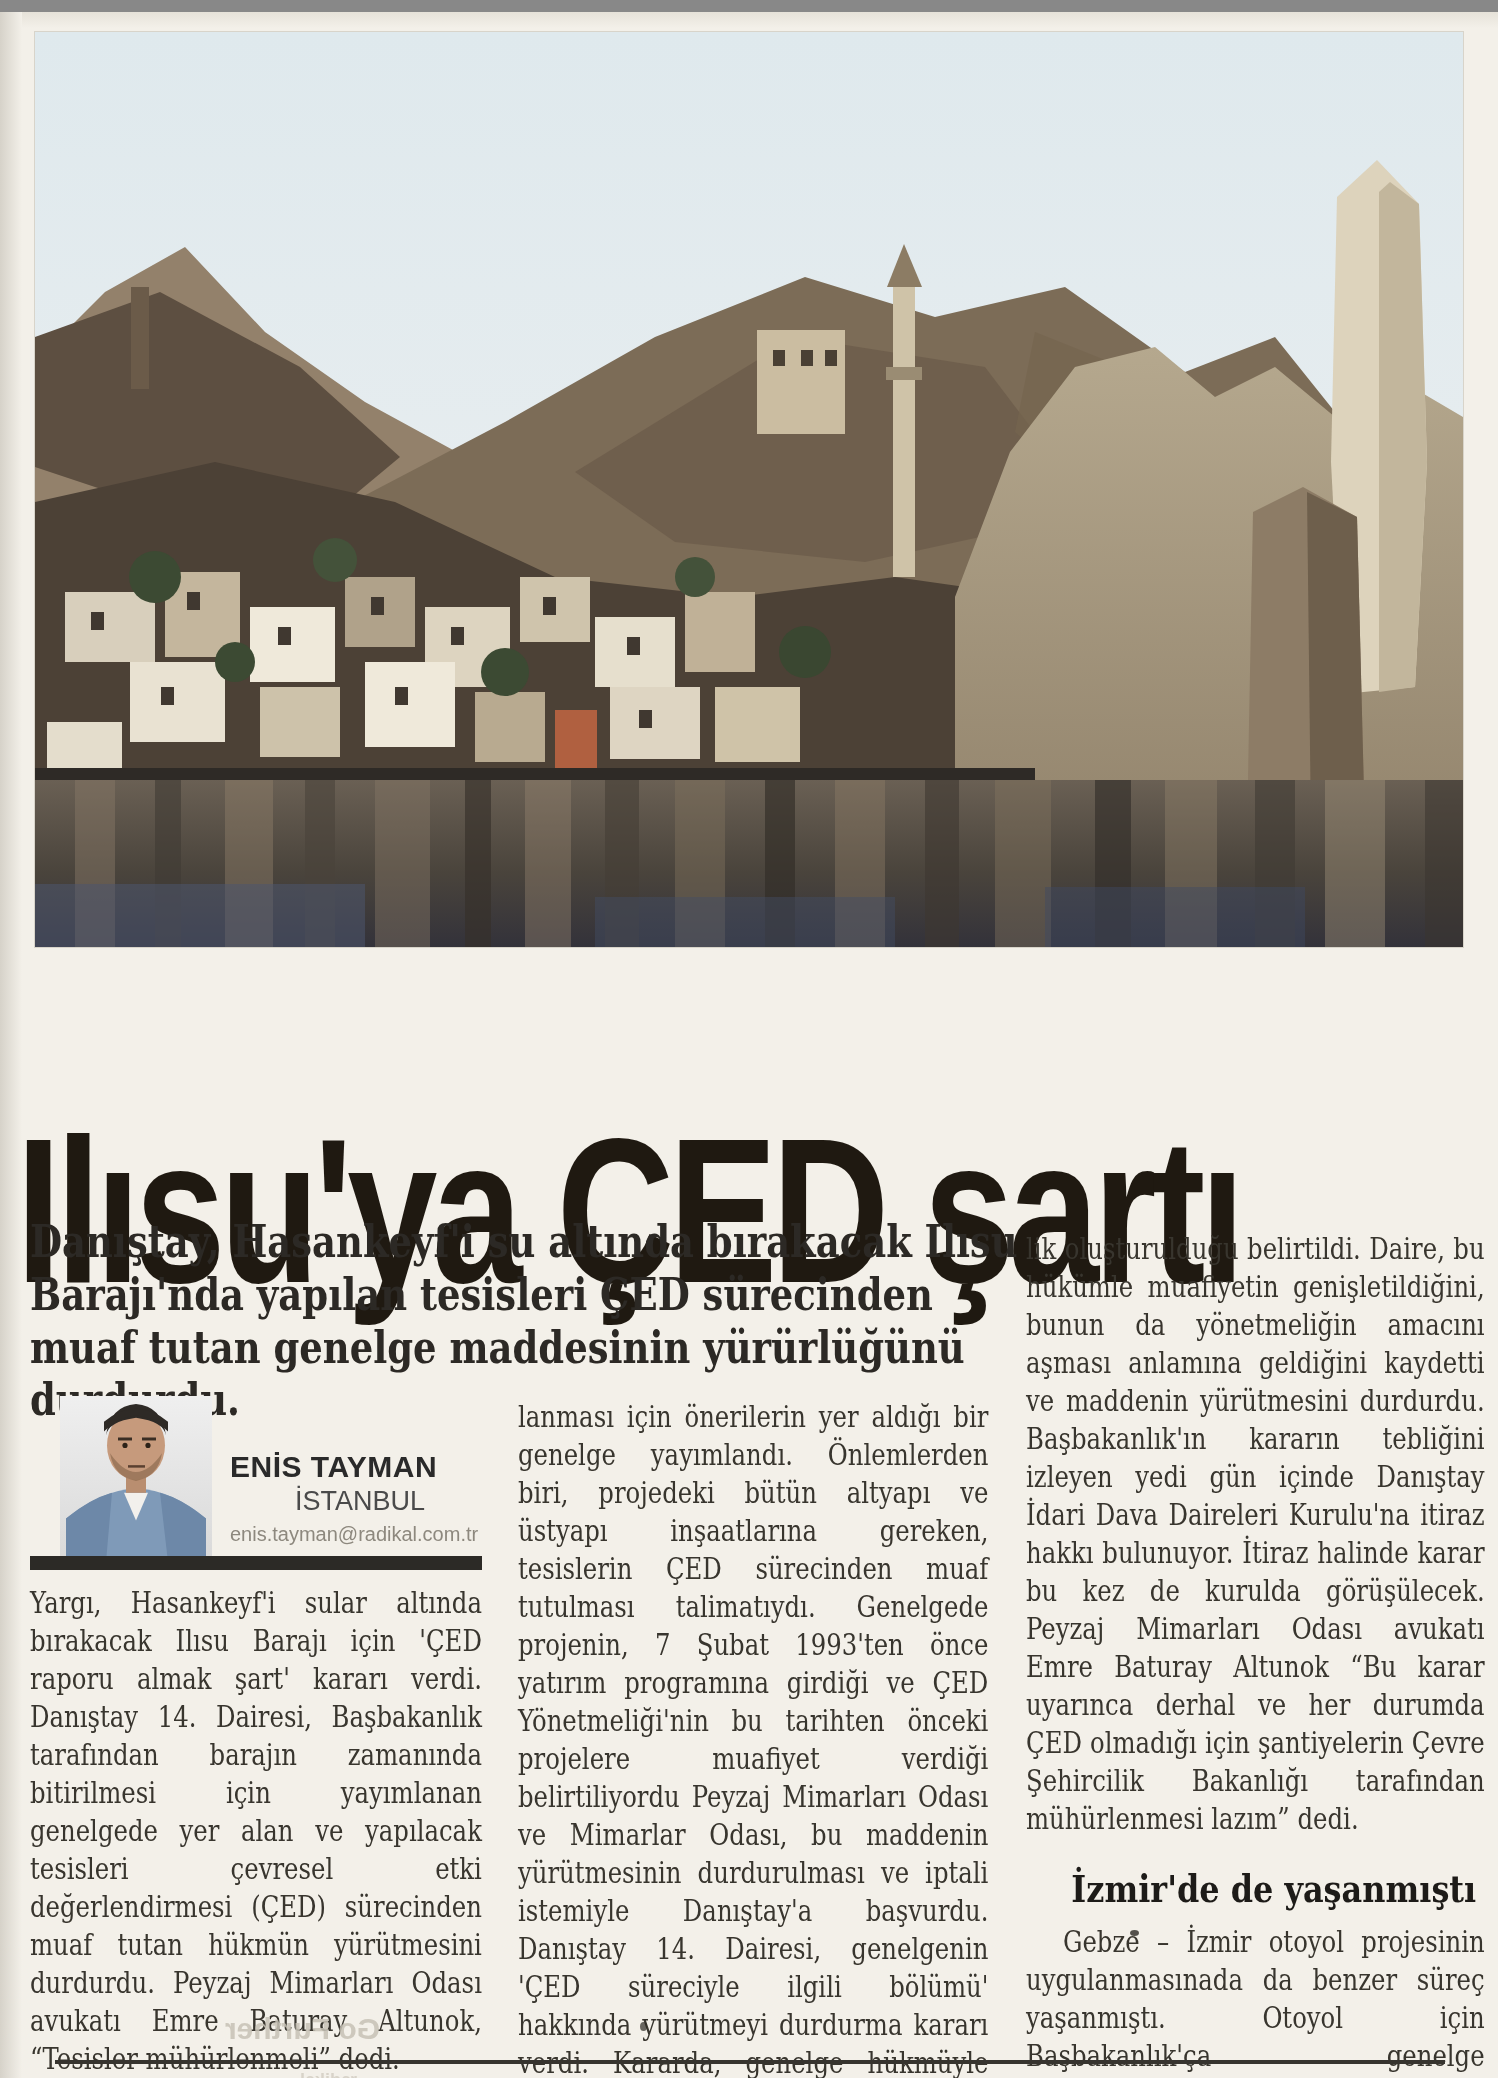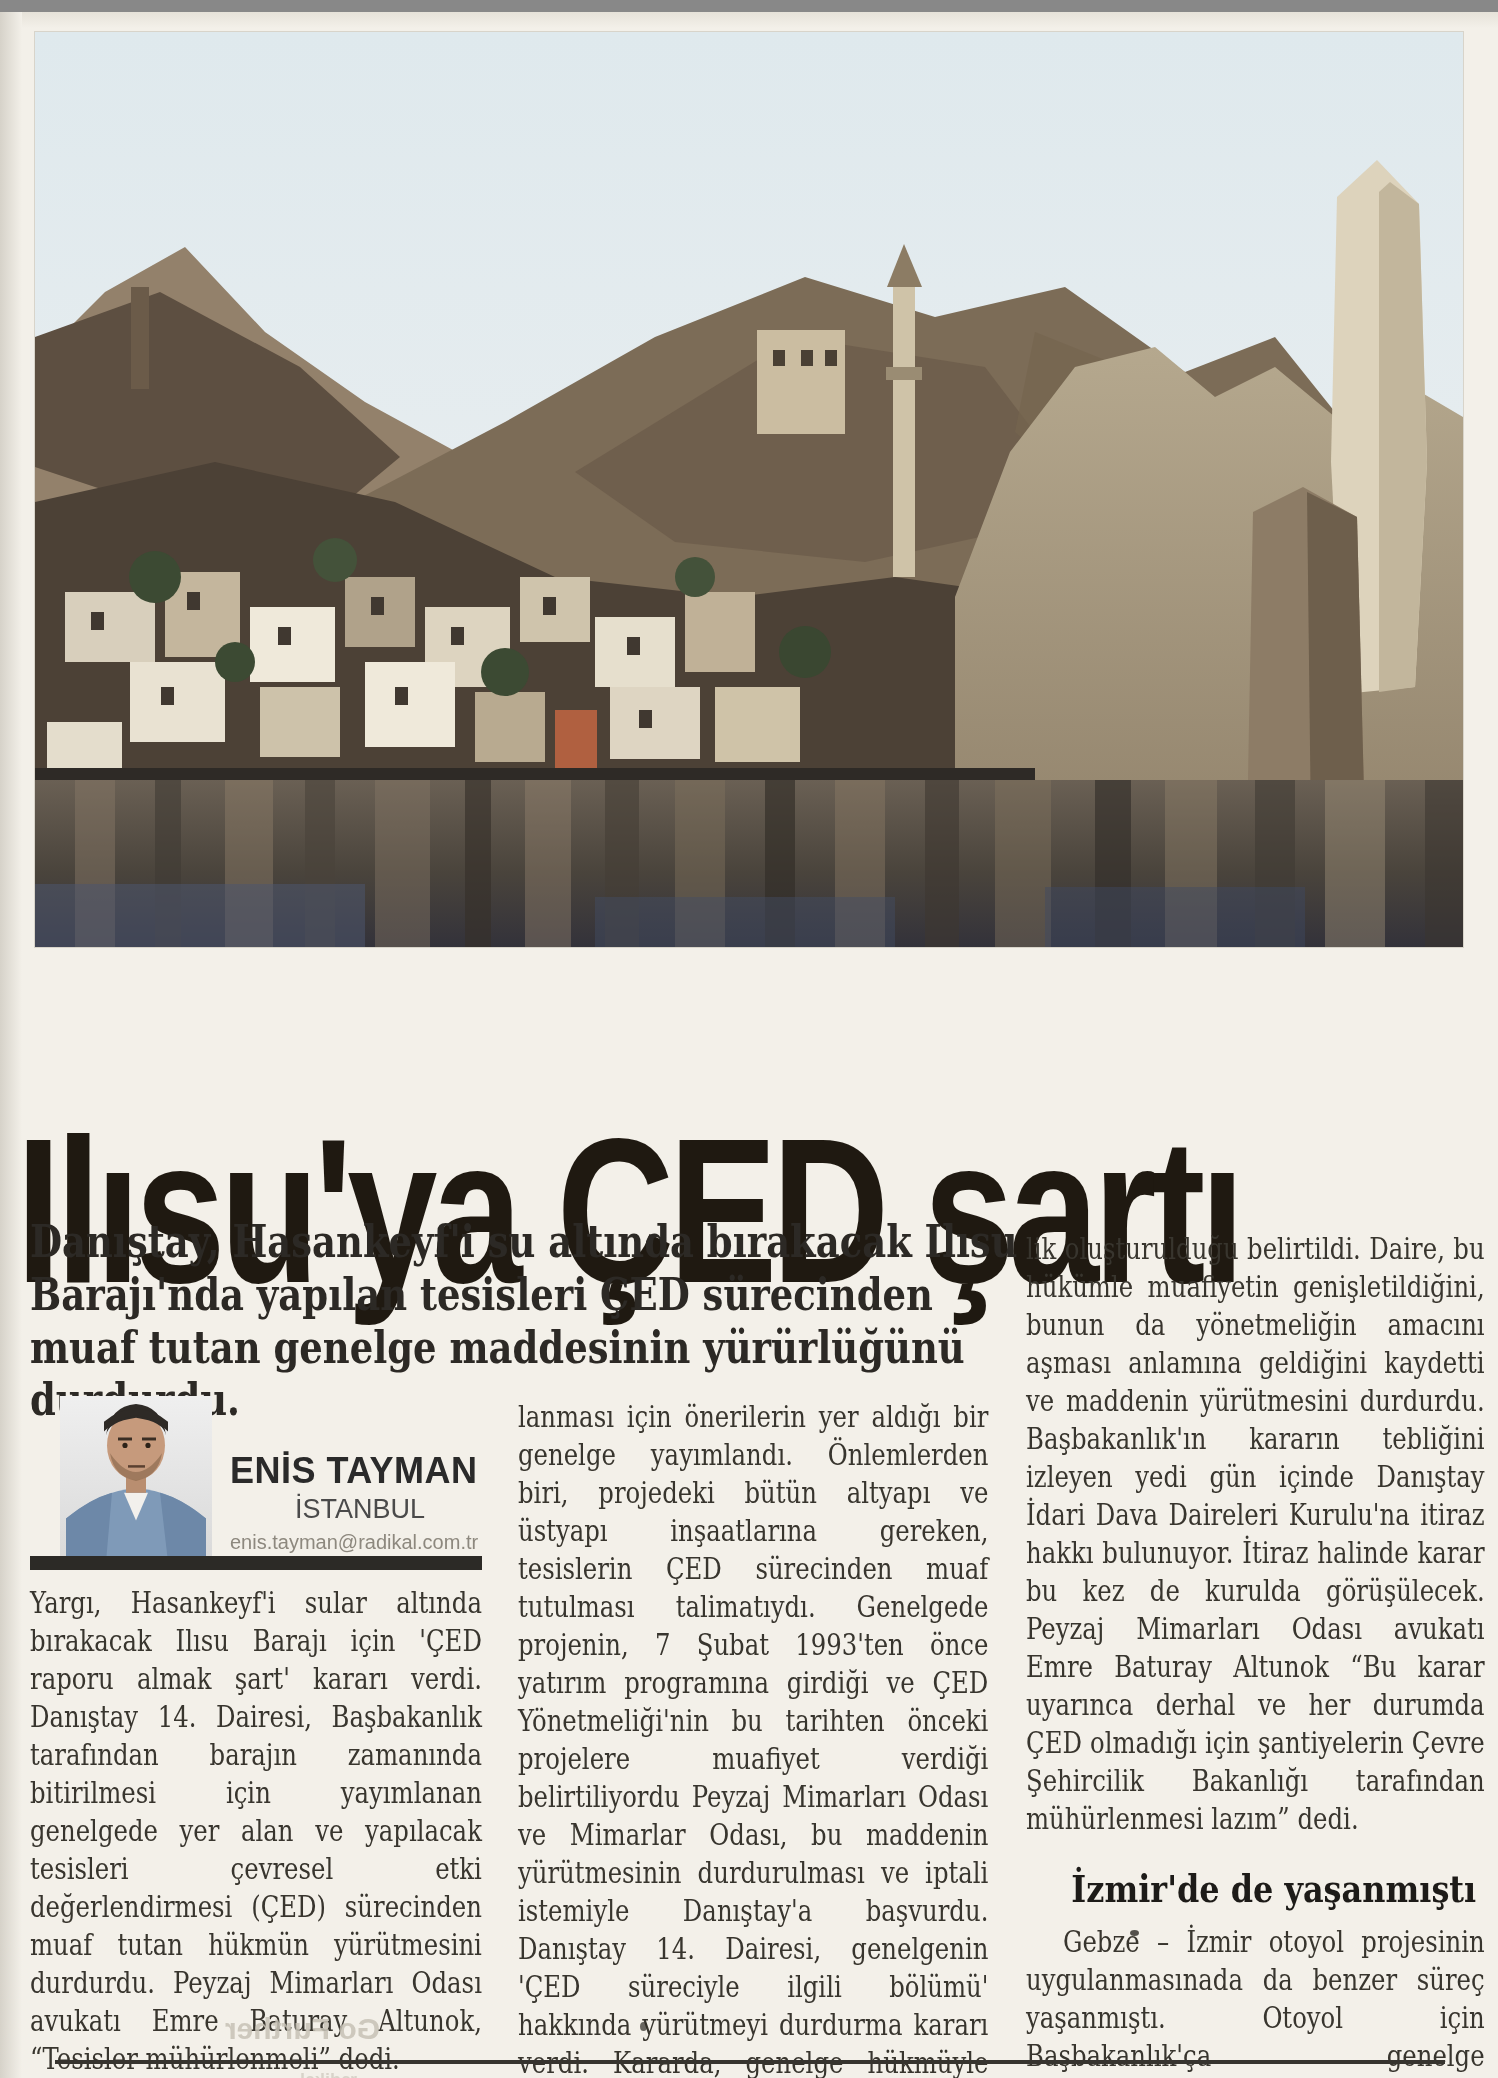--- a/index.html
+++ b/index.html
@@ -54,21 +54,21 @@
   }
 
   .byline-photo{
     position:absolute;left:60px;top:1384px;width:152px;height:166px;
   }
   .byline-photo svg{display:block;width:100%;height:100%;}
   .byline-info{
     position:absolute;left:230px;top:1438px;width:260px;
     font-family:"Liberation Sans",sans-serif;
   }
-  .byline-name{font-size:36px;font-weight:bold;color:#2a2a2a;letter-spacing:0.5px;}
+  .byline-name{font-size:30px;font-weight:bold;color:#2a2a2a;letter-spacing:0.5px;}
   .byline-loc{font-size:27px;color:#4a4a4a;margin-top:2px;text-align:center;}
   .byline-email{font-size:20px;color:#8d887e;margin-top:6px;}
   .byline-bar{
     position:absolute;left:30px;top:1544px;width:452px;height:14px;
     background:#2c2a26;
   }
 
   .col{
     position:absolute;
     transform:scaleX(0.84);

